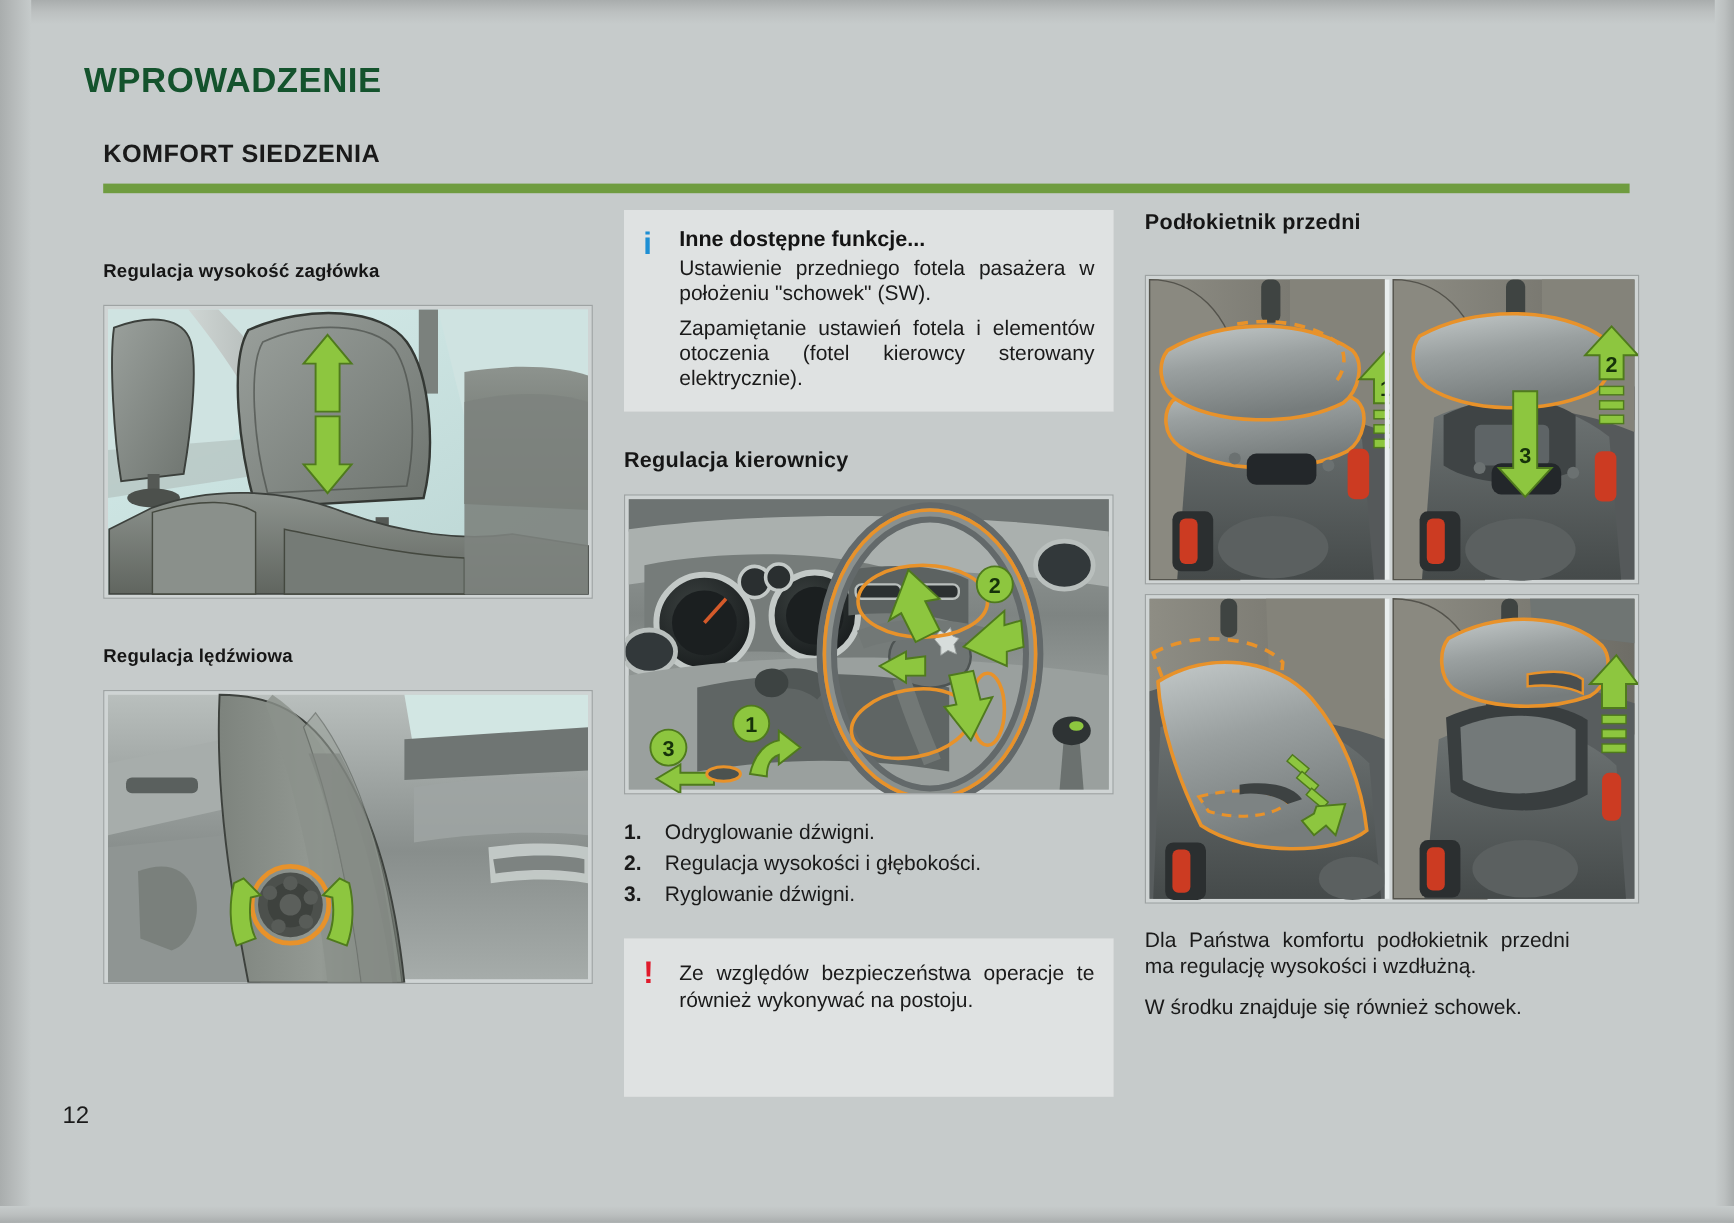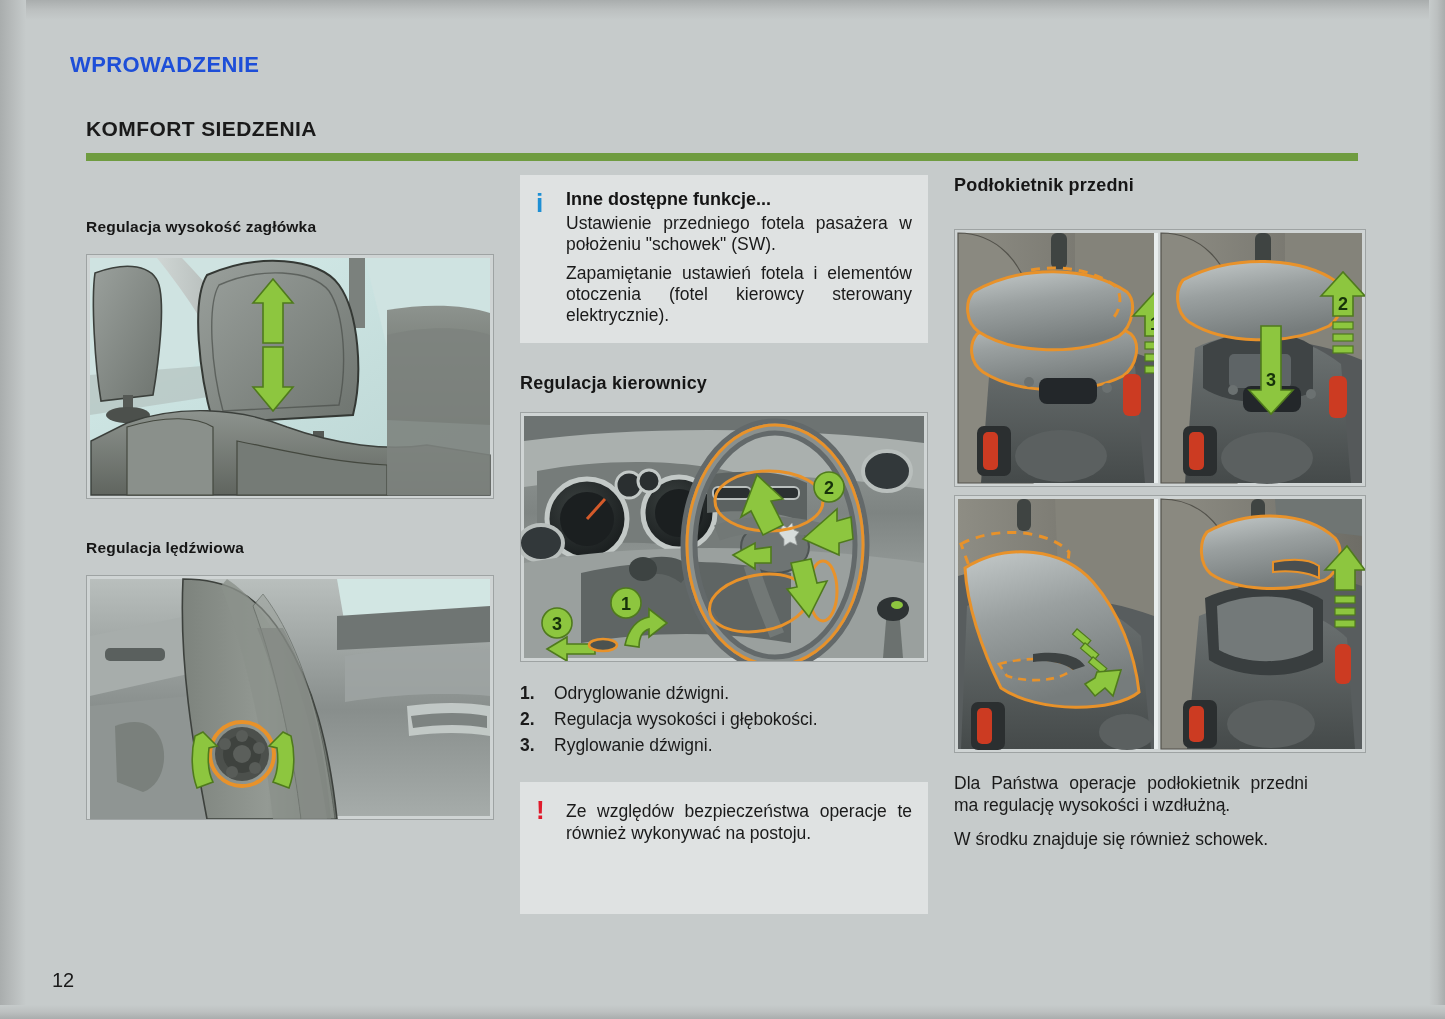--- a/index.html
+++ b/index.html
@@ -43,23 +43,23 @@
     position: absolute;
     left: 0; bottom: 0;
     width: 1445px; height: 14px;
     background: linear-gradient(to top, #a9adad 0%, #bcc0c0 50%, #c6cbcb 100%);
   }
 
   
   #chapter-title {
     position: absolute;
     left: 70px; top: 52px;
-    font-size: 22px;
+    font-size: 29px;
     font-weight: bold;
-    color: #1d4ed8;
+    color: #14532d;
     letter-spacing: 0.4px;
   }
   #section-title {
     position: absolute;
     left: 86px; top: 117px;
     font-size: 21px;
     font-weight: bold;
     color: #1a1a1a;
     letter-spacing: 0.4px;
   }
@@ -149,21 +149,21 @@
     font-size: 17.5px;
     color: #1a1a1a;
     line-height: 1.25;
     margin: 0;
     text-align: justify;
   }
   .body-p.nojust { text-align: left; }
 
   #page-number {
     position: absolute;
-    left: 52px; top: 969px;
+    left: 52px; top: 919px;
     font-size: 20px;
     color: #1a1a1a;
   }
 </style>
 </head>
 <body>
 
 <div class="page">
 
   <div class="page-edge-top"></div>
@@ -602,20 +602,20 @@
               <path d="M370,74 L392,50 L410,74 L400,74 L400,94 L380,94 L380,74 Z" fill="#8dc63f" stroke="#4f7a1d" stroke-width="1.6"></path>
               <rect x="380" y="100" width="20" height="7" fill="#8dc63f" stroke="#4f7a1d" stroke-width="1.2"></rect>
               <rect x="380" y="112" width="20" height="7" fill="#8dc63f" stroke="#4f7a1d" stroke-width="1.2"></rect>
               <rect x="380" y="124" width="20" height="7" fill="#8dc63f" stroke="#4f7a1d" stroke-width="1.2"></rect>
             </g>
           </g>
         </svg>
       </div>
     </div>
 
-    <p class="body-p" style="margin-top:20px;">Dla Państwa operacje podłokietnik przedni ma regulację wysokości i wzdłużną.</p>
+    <p class="body-p" style="margin-top:20px;">Dla Państwa komfortu podłokietnik przedni ma regulację wysokości i wzdłużną.</p>
     <p class="body-p nojust" style="margin-top:12px;">W środku znajduje się również schowek.</p>
 
   </div>
 
   <div id="page-number">12</div>
 
 </div>
 
 </body></html>

